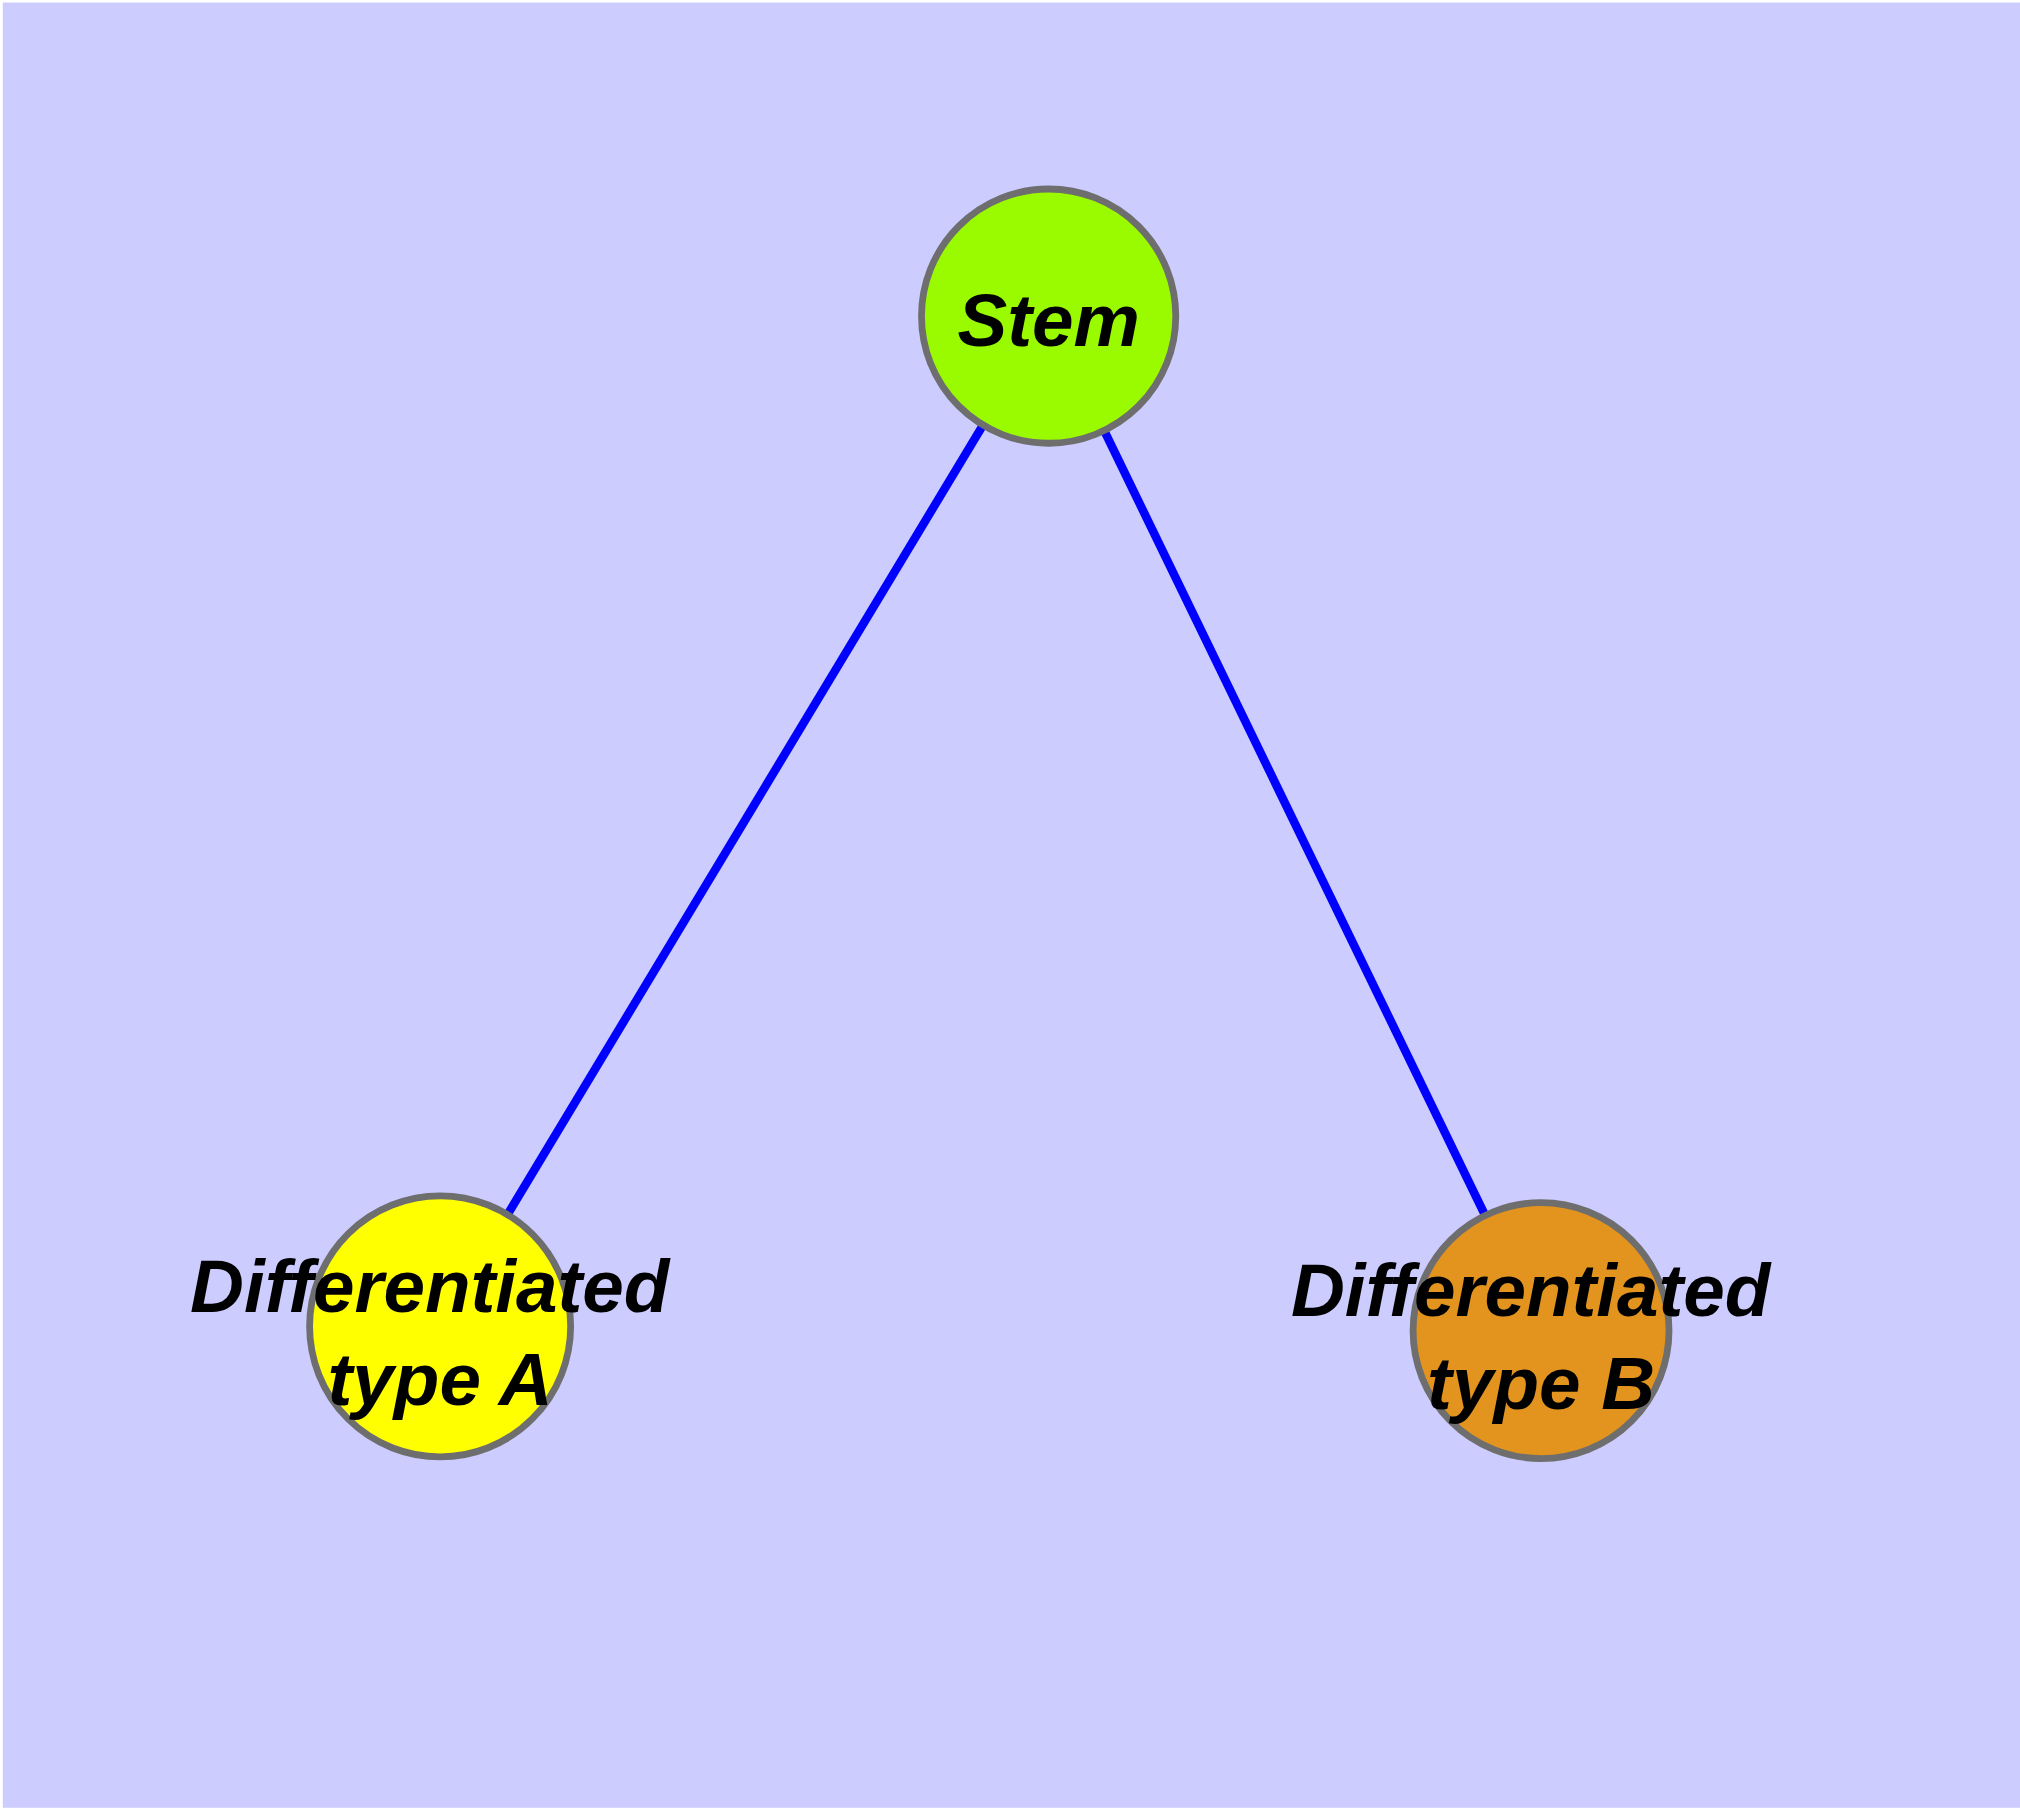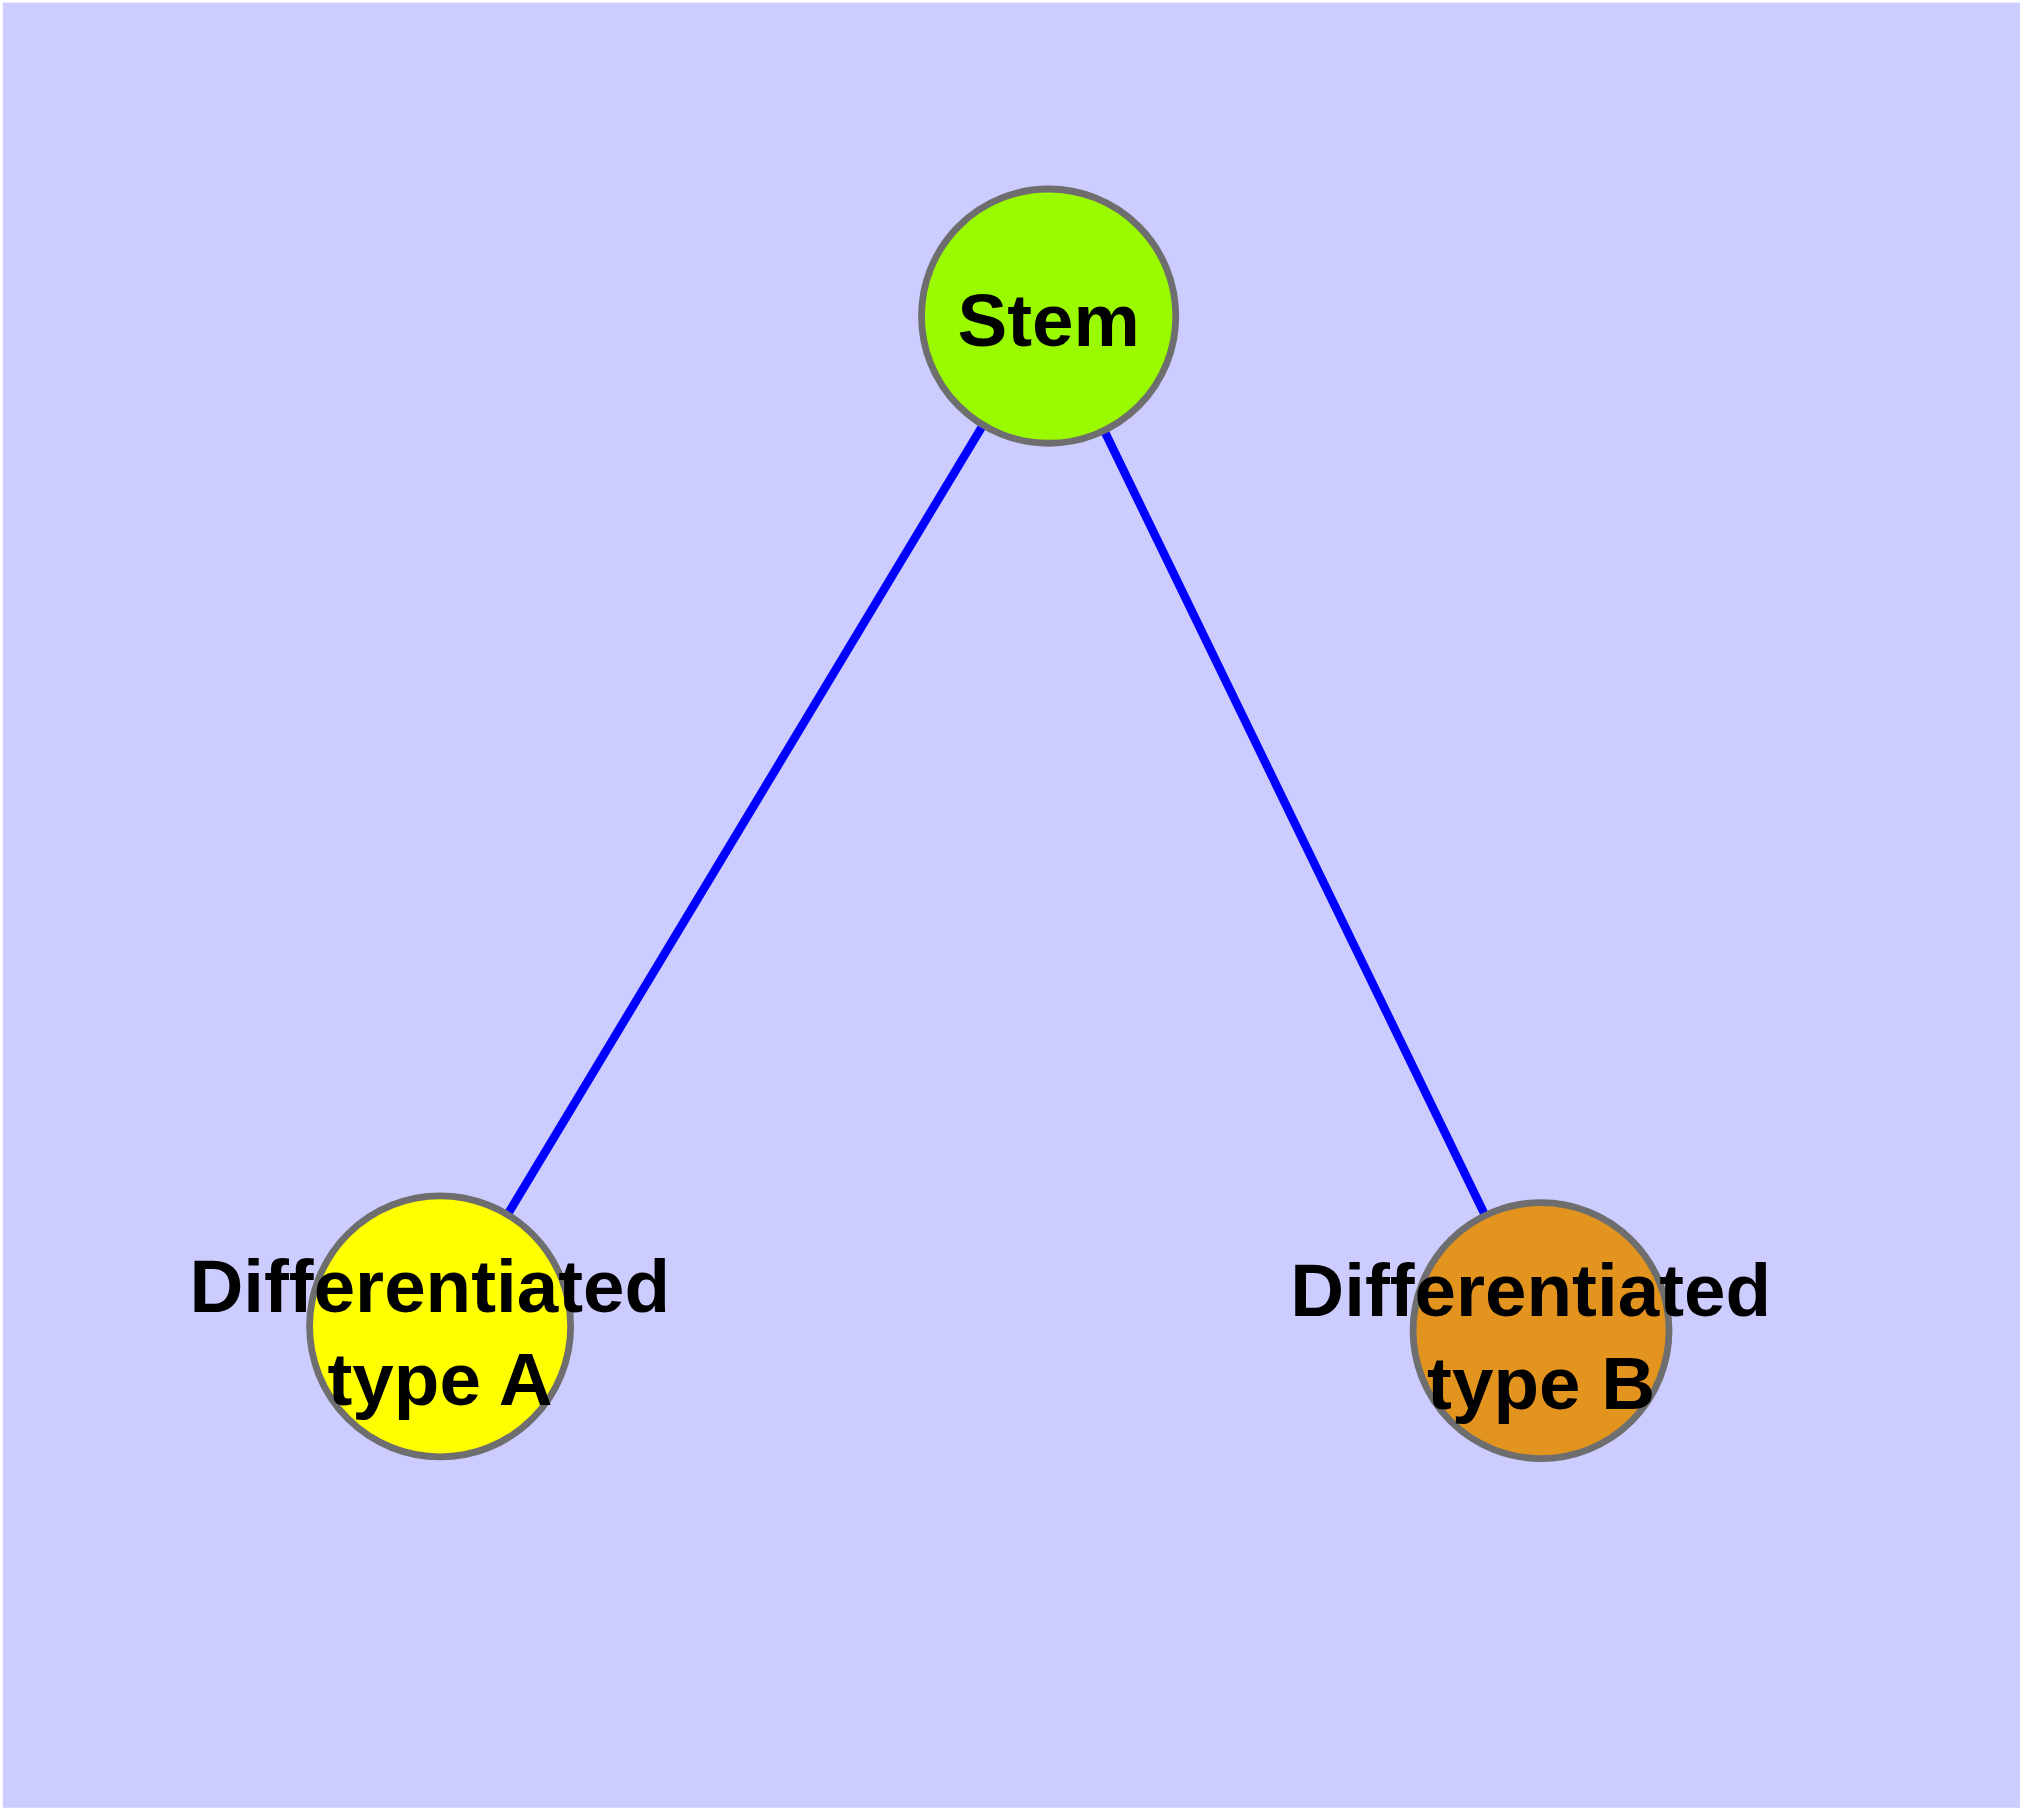--- a/index.html
+++ b/index.html
@@ -7,20 +7,21 @@
     padding: 0;
     background: #ffffff;
     font-family: "Liberation Sans", sans-serif;
   }
   .stage {
     position: relative;
     width: 2021px;
     height: 1812px;
     overflow: hidden;
     background: #ffffff;
+    font-style: italic;
   }
   .stage svg {
     display: block;
     width: 2021px;
     height: 1812px;
   }
   .edge {
     stroke-width: 10;
     stroke-linecap: butt;
   }

